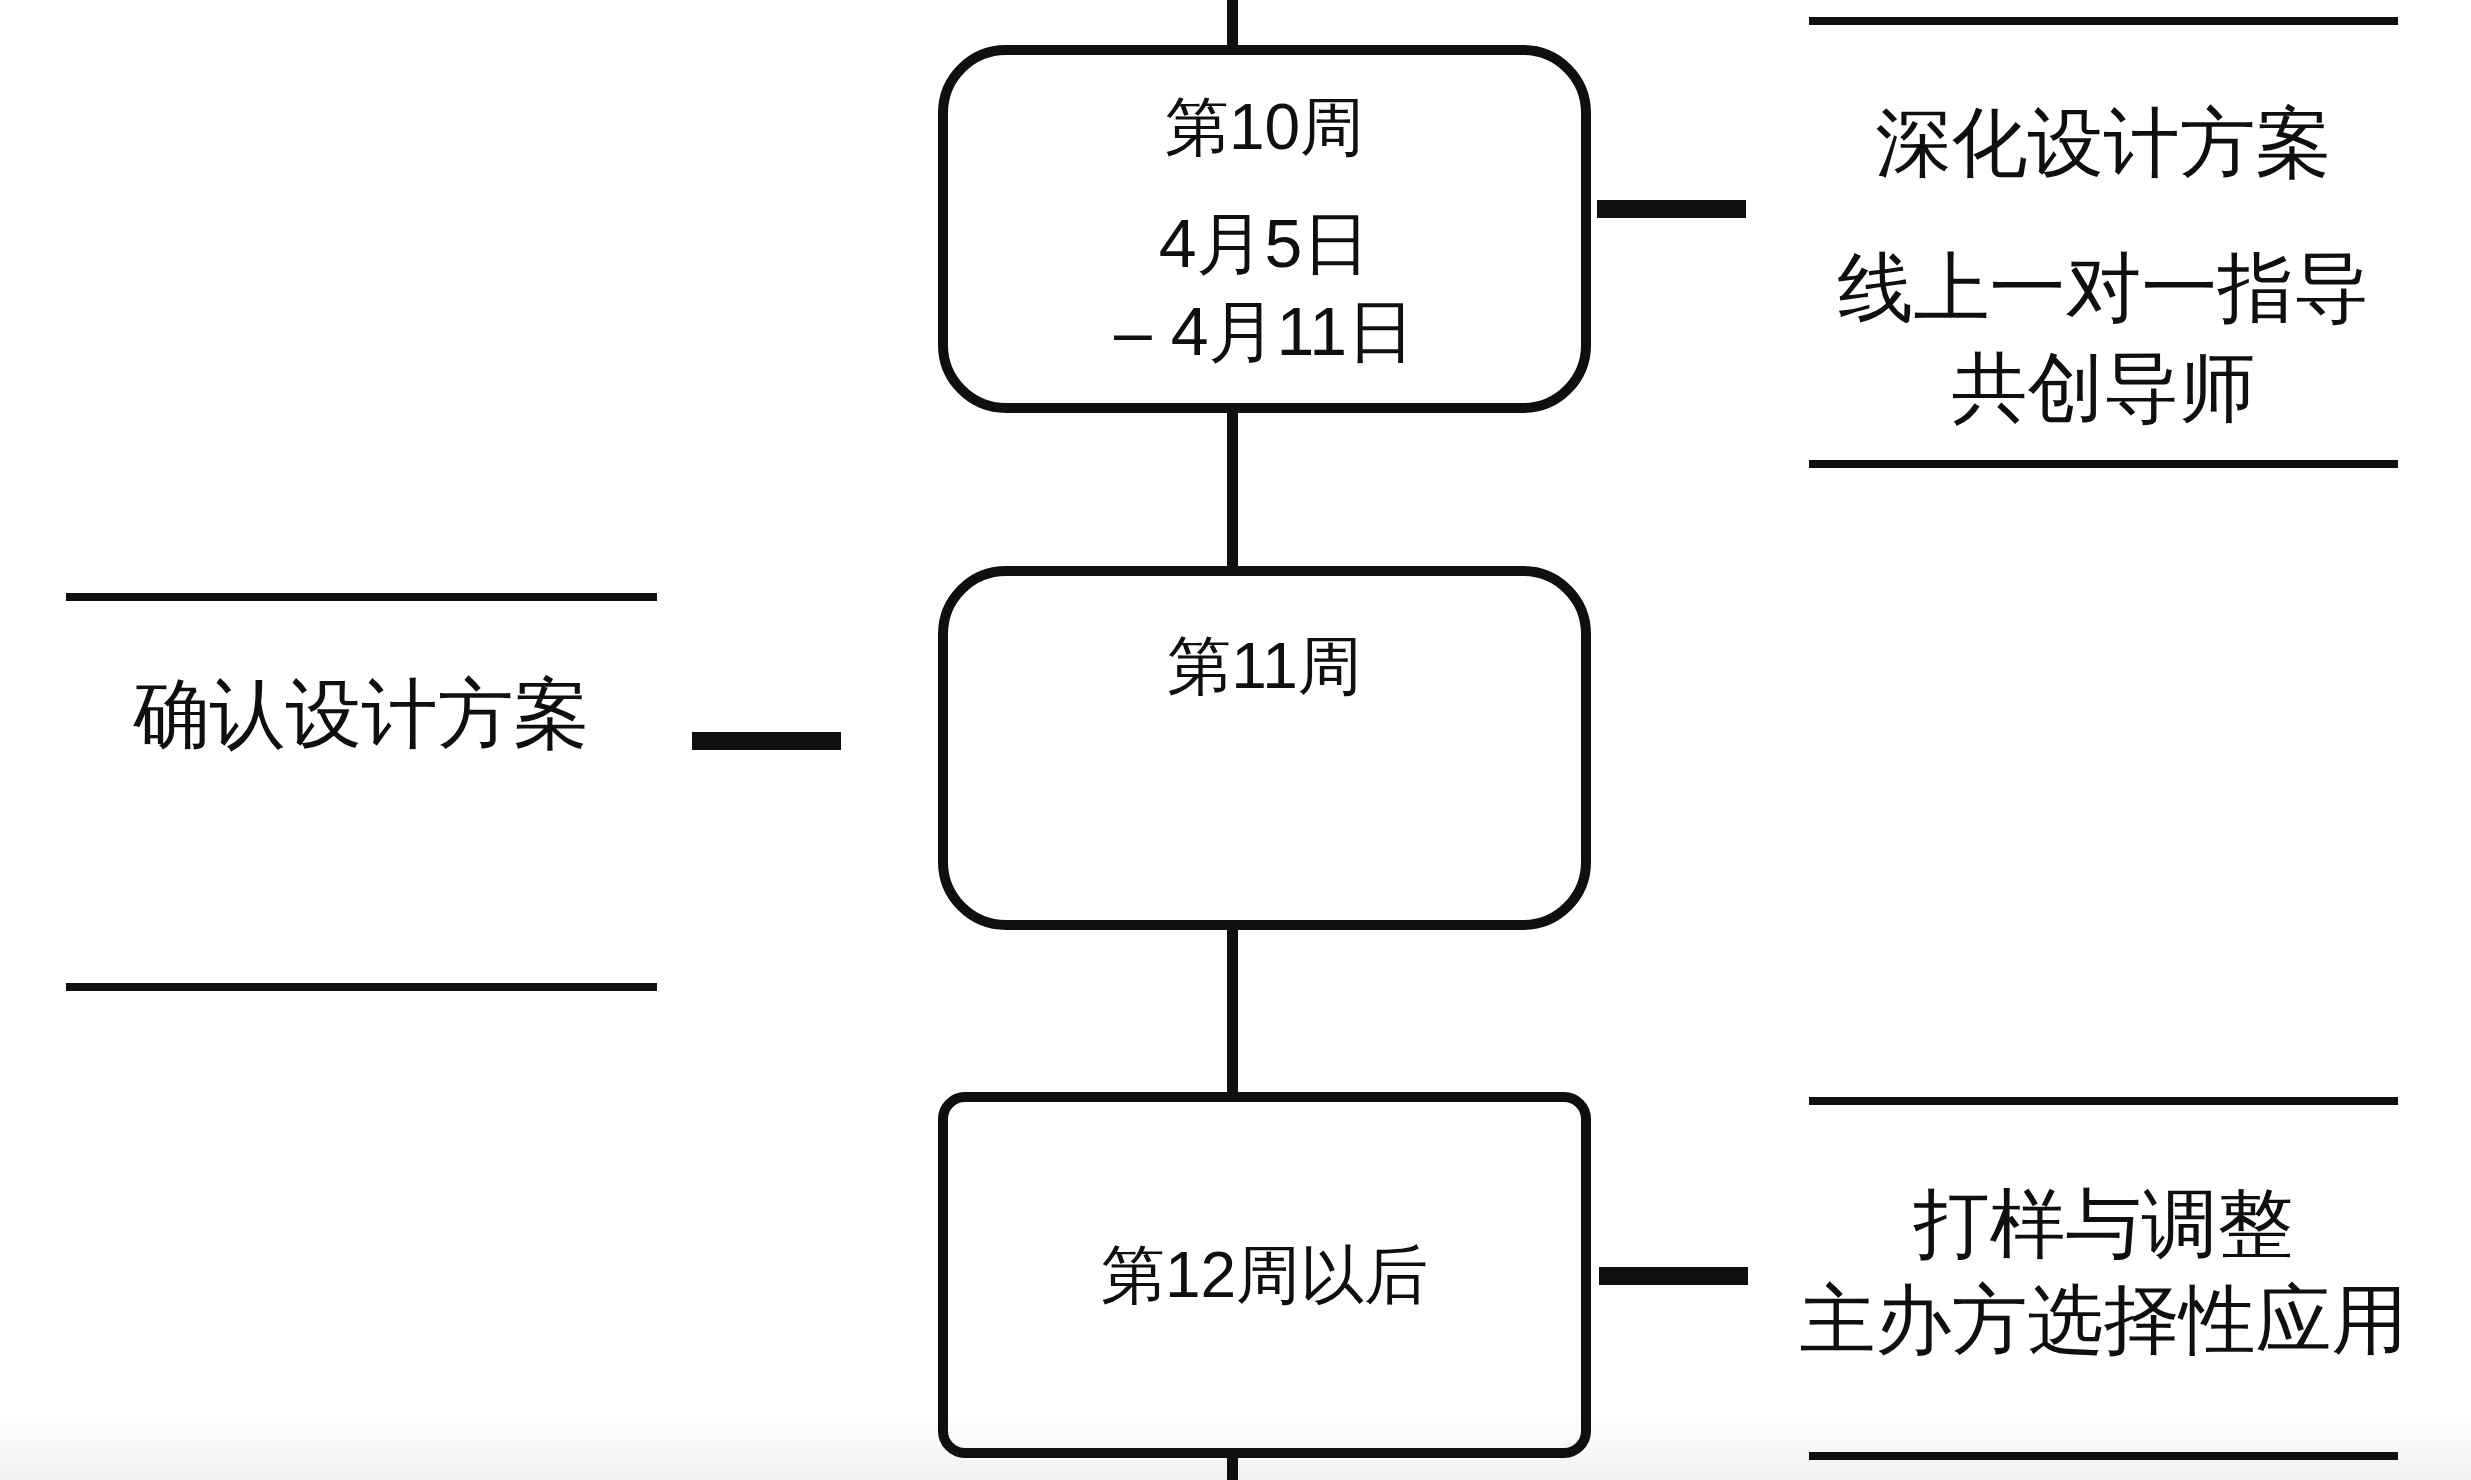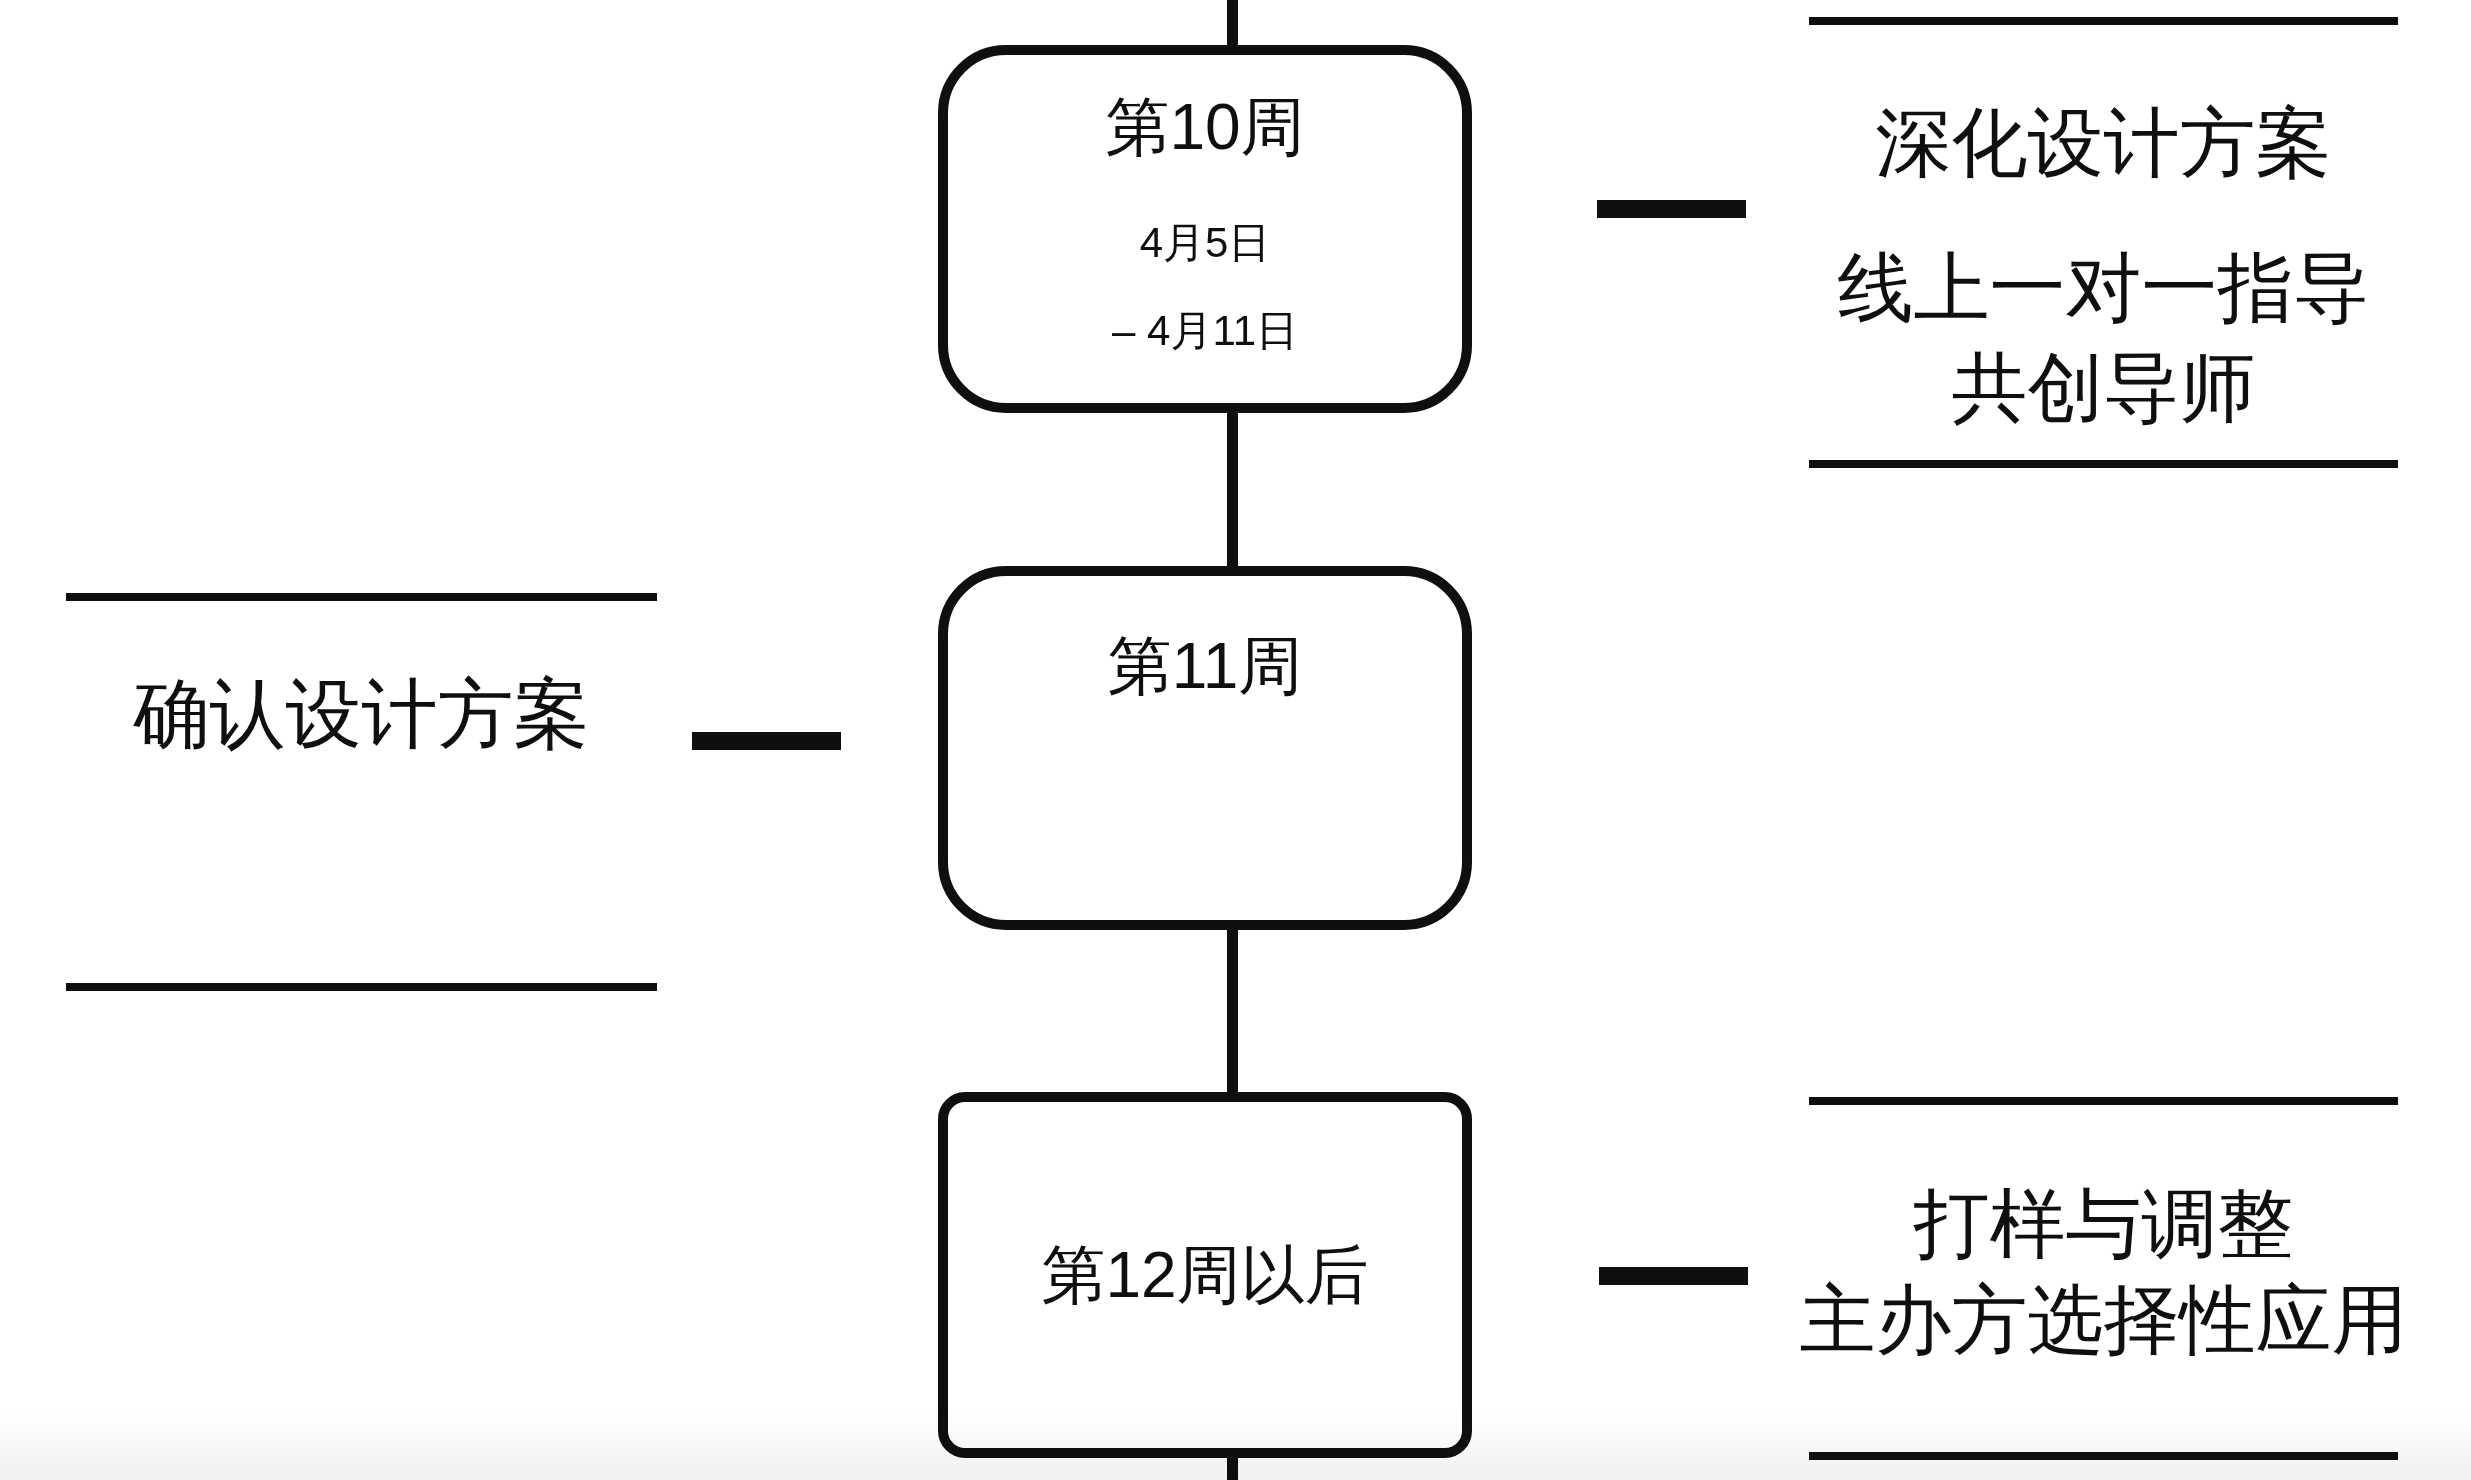--- a/index.html
+++ b/index.html
@@ -16,33 +16,33 @@
     font-family:"Liberation Sans", sans-serif;
     color:var(--stroke);
   }
   
   .spine{
     position:absolute;left:1227px;top:0;width:11px;height:1481px;
     background:var(--stroke);
   }
   
   .node{
-    position:absolute;left:938px;width:534px;
+    position:absolute;left:938px;width:653px;
     box-sizing:border-box;
     background:var(--bg);
     border:10px solid var(--stroke);
     border-radius:68px;
     display:flex;flex-direction:column;align-items:center;
     text-align:center;
   }
   .node-1{top:45px;height:368px;padding-top:26px;}
   .node-2{top:566px;height:364px;padding-top:44px;}
   .node-3{top:1092px;height:366px;justify-content:center;border-radius:27px;}
   .node-title{font-size:64px;line-height:92px;white-space:nowrap;}
-  .node-dates{margin-top:26px;font-size:42px;line-height:88px;white-space:nowrap;}
+  .node-dates{margin-top:26px;font-size:68px;line-height:88px;white-space:nowrap;}
   
   .ann{
     position:absolute;
     display:flex;flex-direction:column;align-items:center;
     text-align:center;
     font-size:76px;
     white-space:nowrap;
     gap:21px;
   }
   .ann .rule{

